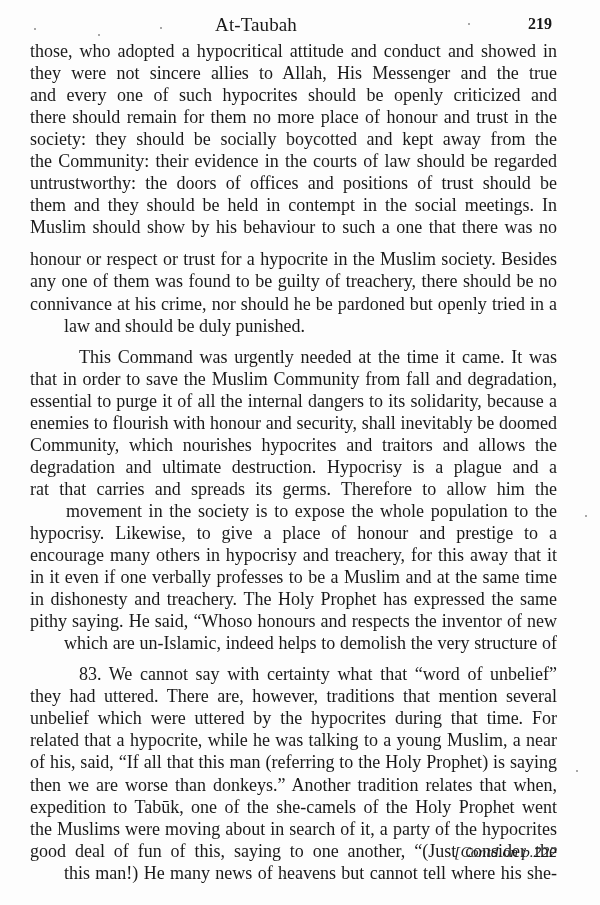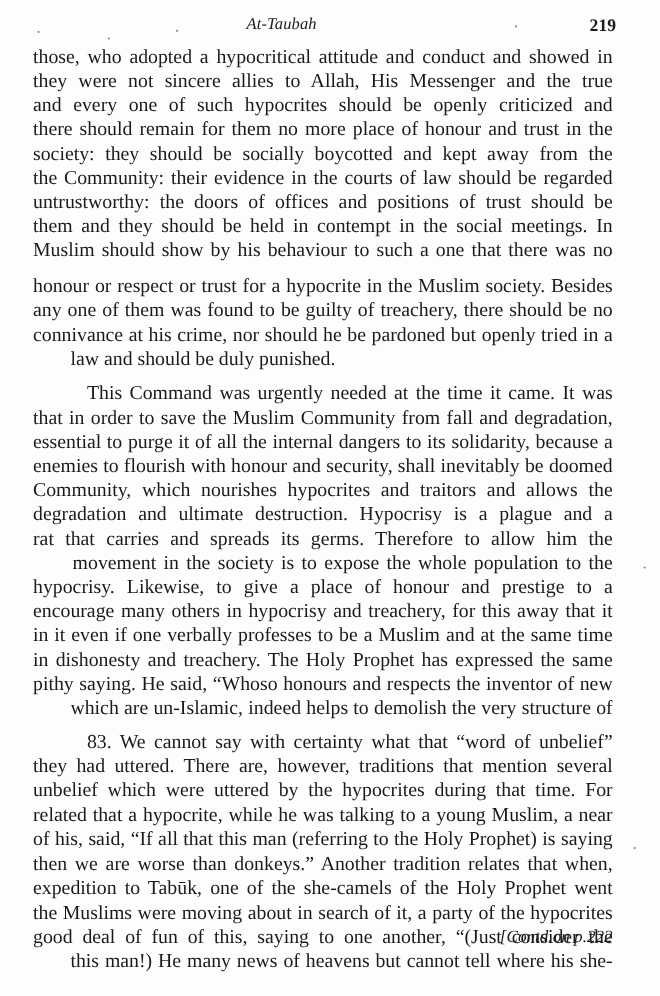--- a/index.html
+++ b/index.html
@@ -20,30 +20,28 @@
       left: 0; top: 0;
       width: 600px; height: 905px;
       background: #fdfdfd;
     }
     .running-head {
       position: absolute;
       top: 14px;
       left: 0;
       width: 512px;
       text-align: center;
-      font-style: italic;
-      font-size: 15px;
+      font-size: 19px;
       letter-spacing: 0.1px;
     }
     .page-number {
       position: absolute;
       top: 15px;
       left: 528px;
       width: 32px;
-      text-align: right;
       font-weight: bold;
       font-size: 16px;
     }
     .body-text {
       position: absolute;
       top: 40px;
       left: 30px;
       width: 527px;
     }
     .line {

